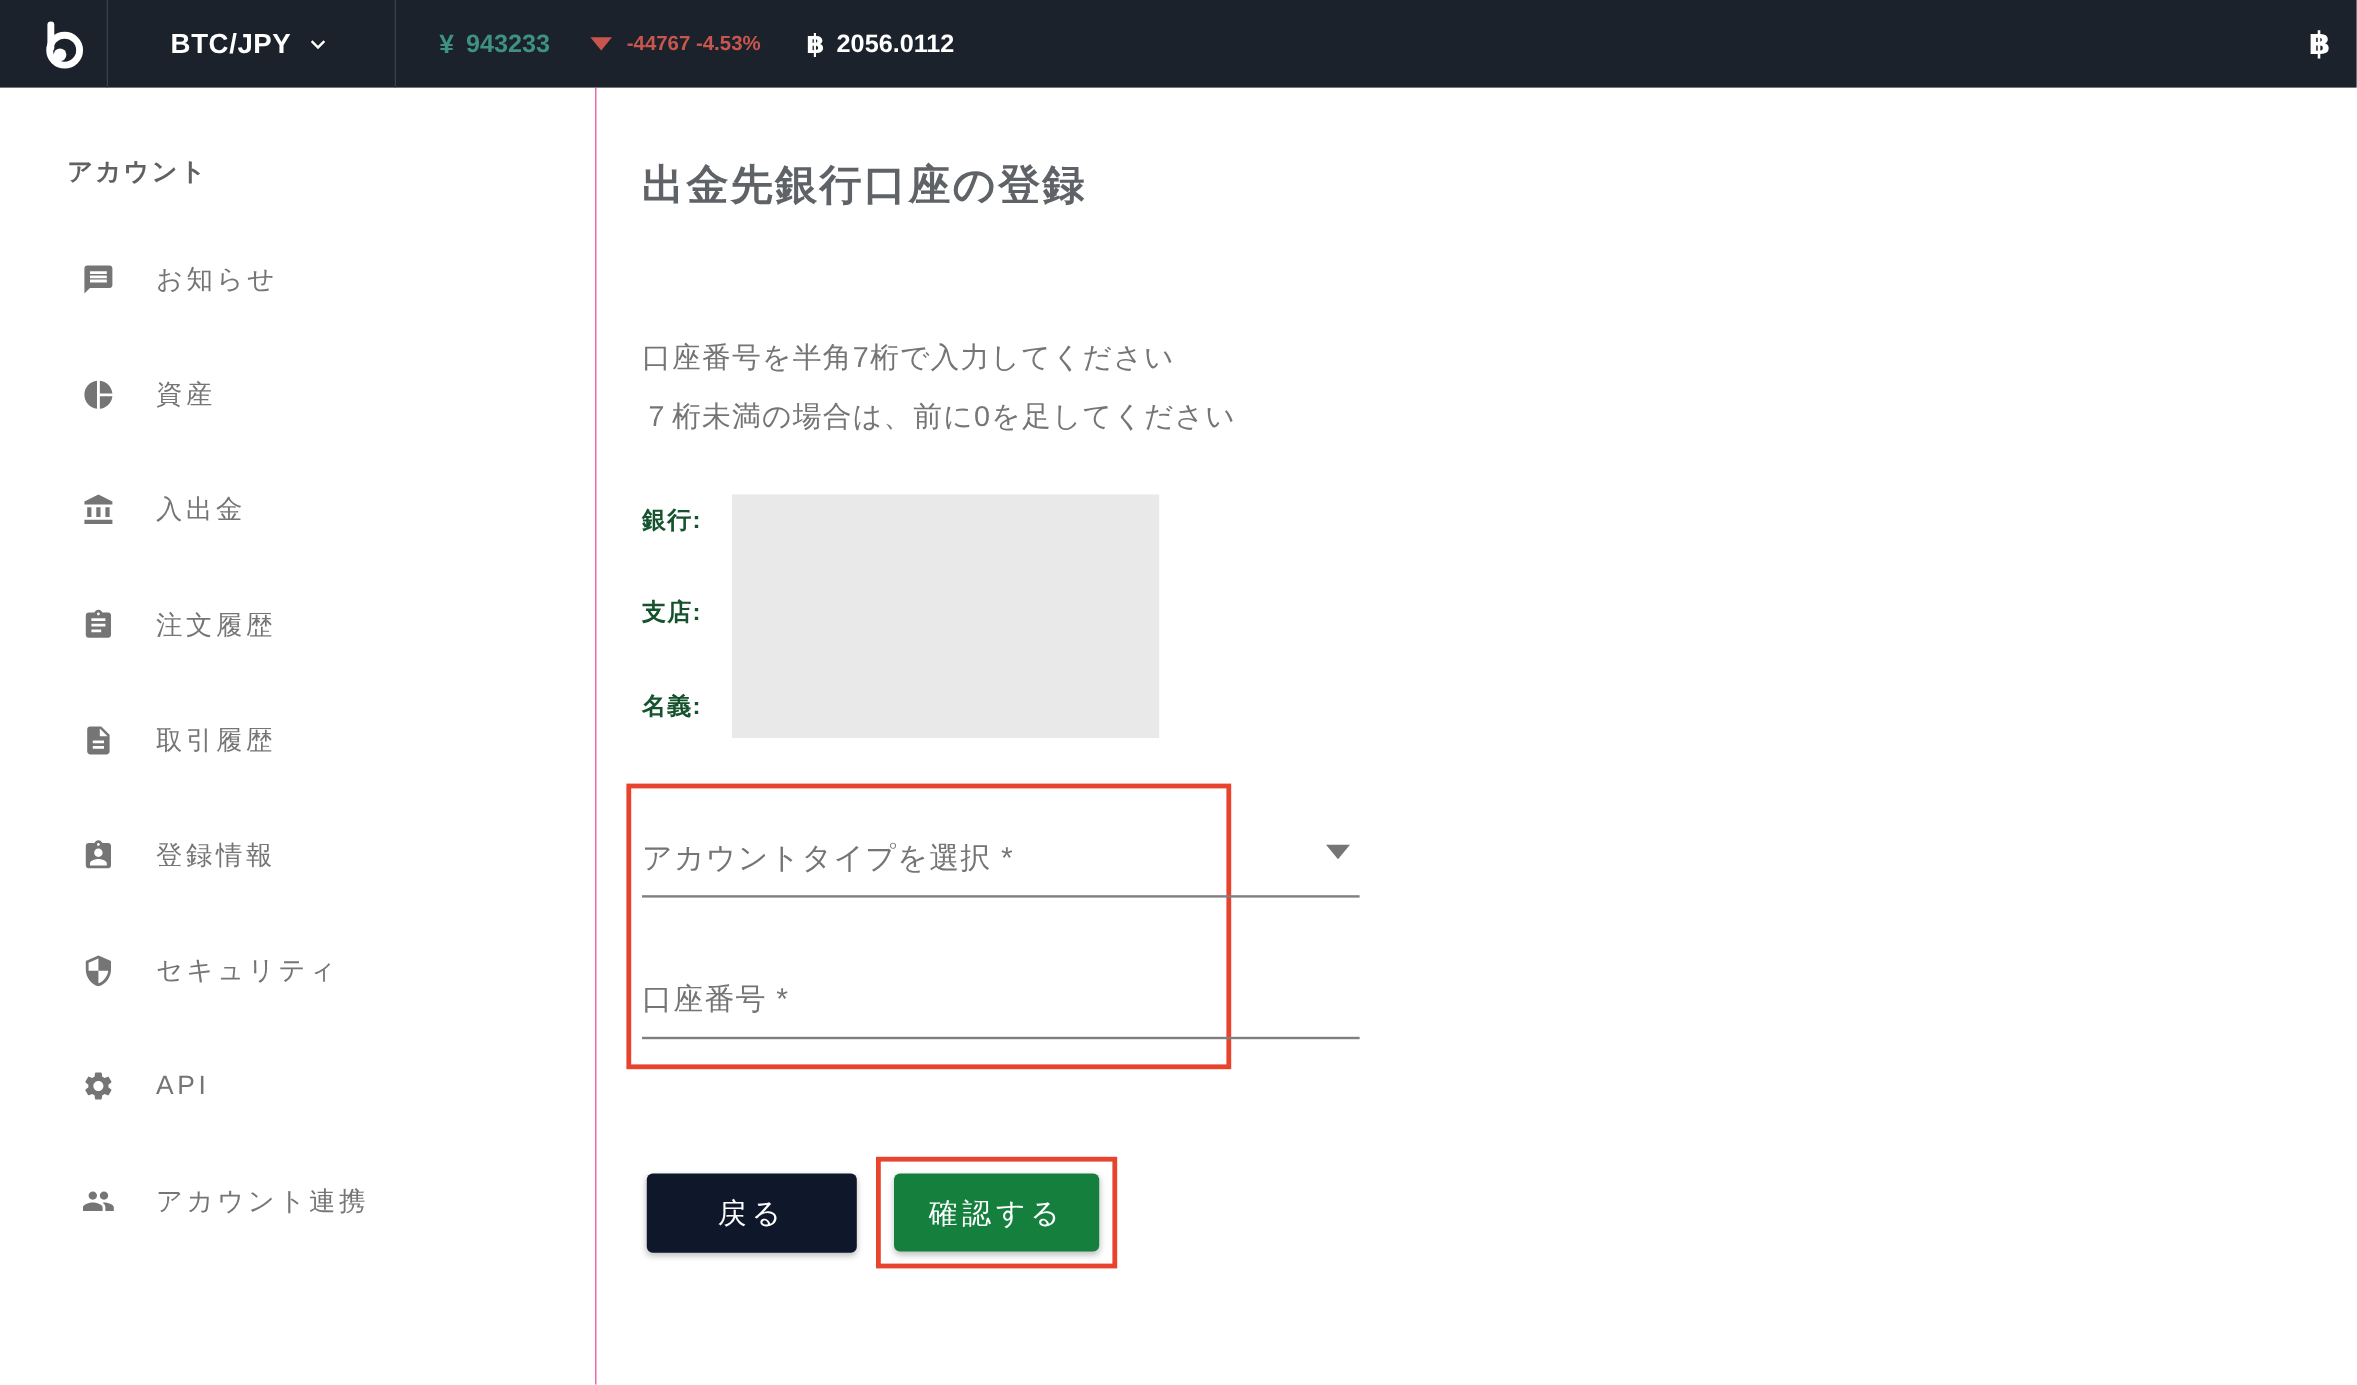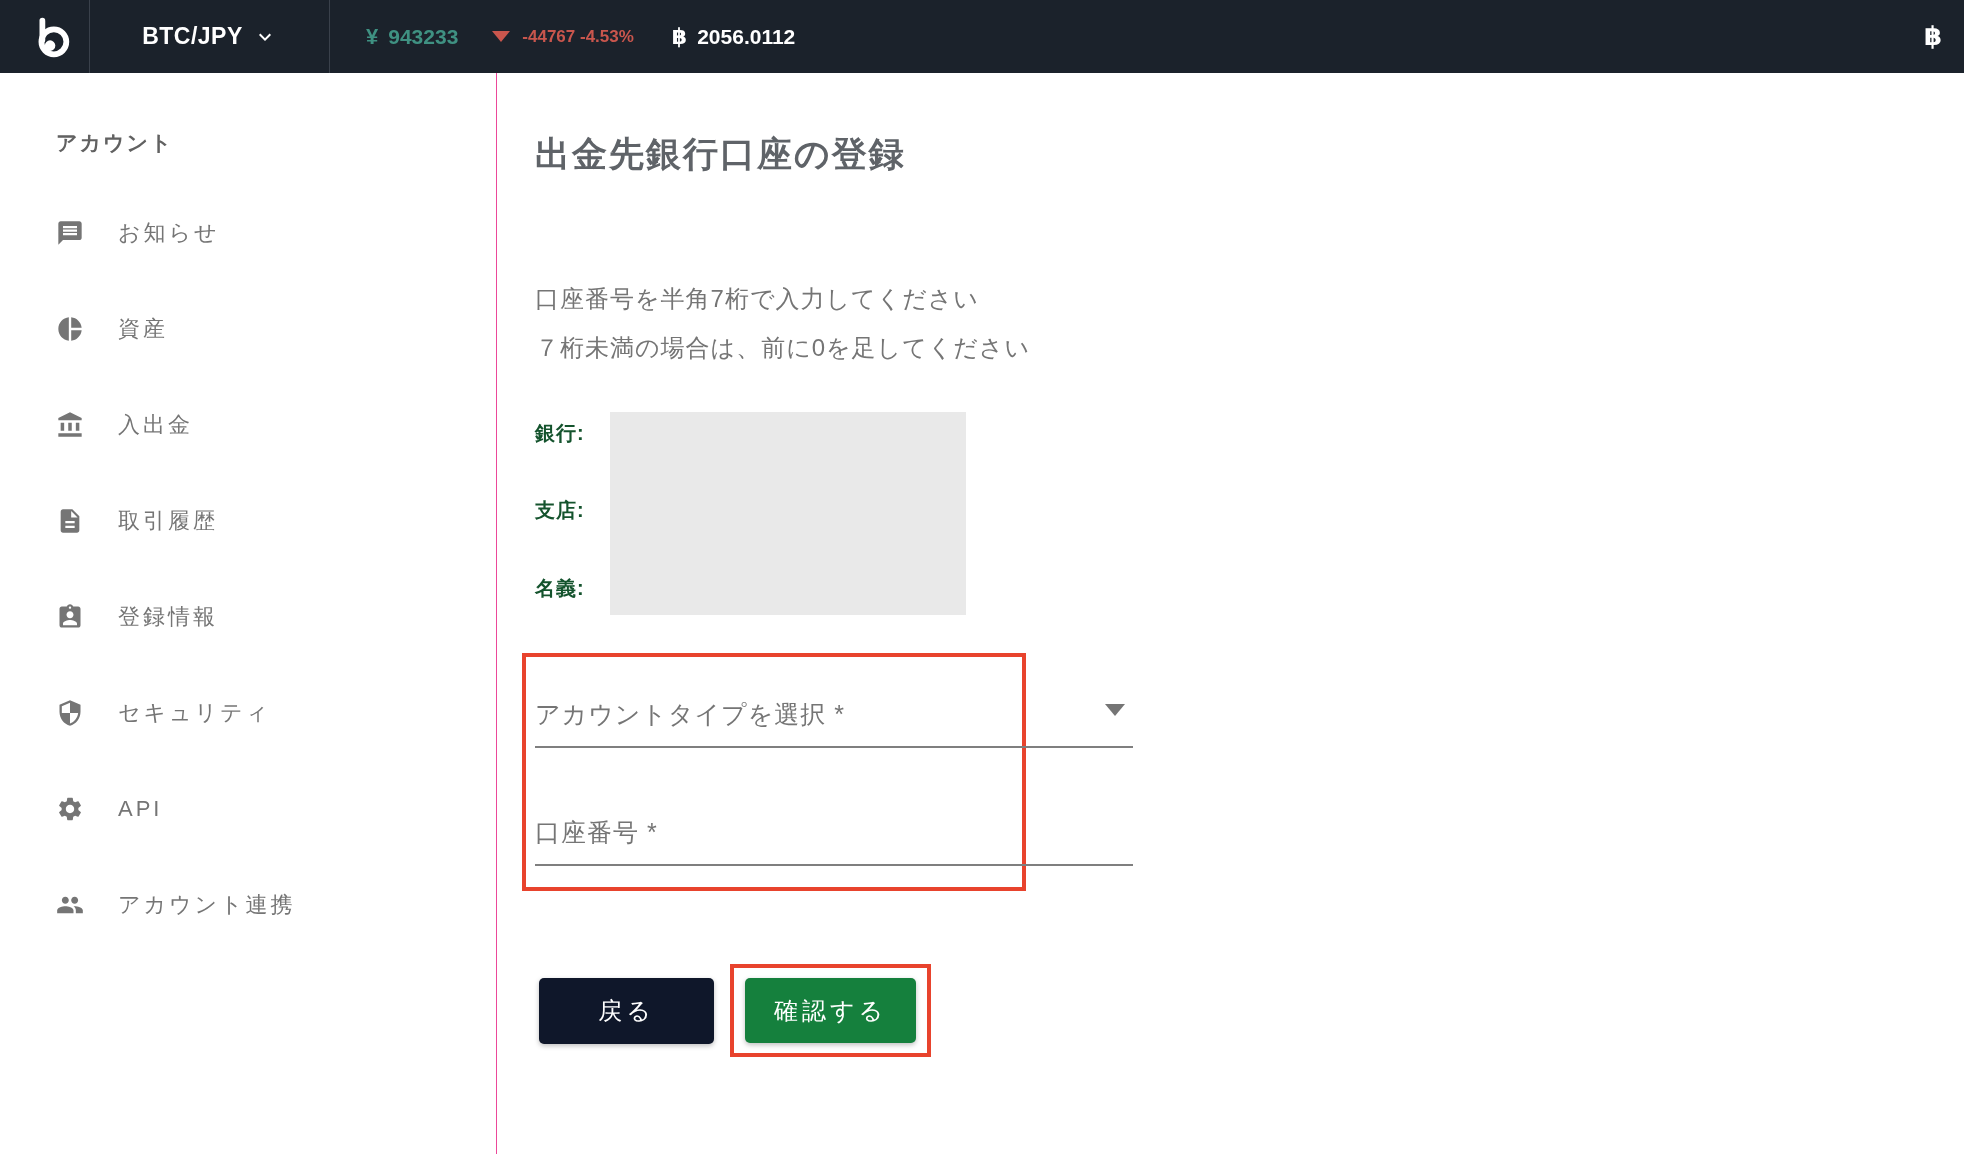--- a/index.html
+++ b/index.html
@@ -23,21 +23,21 @@
   .btc-val { font-size:21px; font-weight:bold; color:#fff; }
   .topbar-spacer { flex:1; }
   .btc-right { display:flex; align-items:center; padding-right:22px; font-size:26px;
     font-weight:bold; color:#fff; }
 
   
   .page-body { display:flex; height:1081px; }
   .sidebar { width:497px; border-right:1px solid #ec4899; padding-top:56px; flex:none; }
   .sidebar-header { margin-left:56px; font-size:21px; font-weight:bold; color:#616161;
     letter-spacing:2px; }
-  .sidebar-nav { margin-top:28px; }
+  .sidebar-nav { margin-top:28px;margin-left:12px; }
   .nav-item { height:96px; display:flex; align-items:center; padding-left:56px; gap:34px;
     cursor:pointer; color:#757575; }
   .nav-item svg { width:28px; height:28px; fill:#757575; flex:none; }
   .nav-label { font-size:22px; letter-spacing:3px; }
 
   .main { flex:1; padding:58px 0 0 38px; }
 
   .page-title { font-size:35px; font-weight:bold; color:#5f6368; letter-spacing:2px; }
 
   .instructions { margin-top:96px; font-size:24px; color:#757575; line-height:49px;
@@ -121,20 +121,26 @@
           <span class="nav-label">資産</span>
         </div>
         <div class="nav-item">
           <svg viewBox="0 0 24 24">
             <path d="M4 10h3v7H4zm6.5 0h3v7h-3zM2 19h20v3H2zm15-9h3v7h-3zm-5-9L2 6v2h20V6z"></path>
           </svg>
           <span class="nav-label">入出金</span>
         </div>
         <div class="nav-item">
           <svg viewBox="0 0 24 24">
+            <path d="M19 3h-4.18C14.4 1.84 13.3 1 12 1c-1.3 0-2.4.84-2.82 2H5c-1.1 0-2 .9-2 2v14c0 1.1.9 2 2 2h14c1.1 0 2-.9 2-2V5c0-1.1-.9-2-2-2zm-7 0c.55 0 1 .45 1 1s-.45 1-1 1-1-.45-1-1 .45-1 1-1zm2 14H7v-2h7v2zm3-4H7v-2h10v2zm0-4H7V7h10v2z"></path>
+          </svg>
+          <span class="nav-label">注文履歴</span>
+        </div>
+        <div class="nav-item">
+          <svg viewBox="0 0 24 24">
             <path d="M14 2H6c-1.1 0-1.99.9-1.99 2L4 20c0 1.1.89 2 1.99 2H18c1.1 0 2-.9 2-2V8l-6-6zm2 16H8v-2h8v2zm0-4H8v-2h8v2zm-3-5V3.5L18.5 9H13z"></path>
           </svg>
           <span class="nav-label">取引履歴</span>
         </div>
         <div class="nav-item">
           <svg viewBox="0 0 24 24">
             <path d="M19 3h-4.18C14.4 1.84 13.3 1 12 1c-1.3 0-2.4.84-2.82 2H5c-1.1 0-2 .9-2 2v14c0 1.1.9 2 2 2h14c1.1 0 2-.9 2-2V5c0-1.1-.9-2-2-2zm-7 0c.55 0 1 .45 1 1s-.45 1-1 1-1-.45-1-1 .45-1 1-1zm0 4c1.66 0 3 1.34 3 3s-1.34 3-3 3-3-1.34-3-3 1.34-3 3-3zm6 12H6v-1.4c0-2 4-3.1 6-3.1s6 1.1 6 3.1V19z"></path>
           </svg>
           <span class="nav-label">登録情報</span>
         </div>

